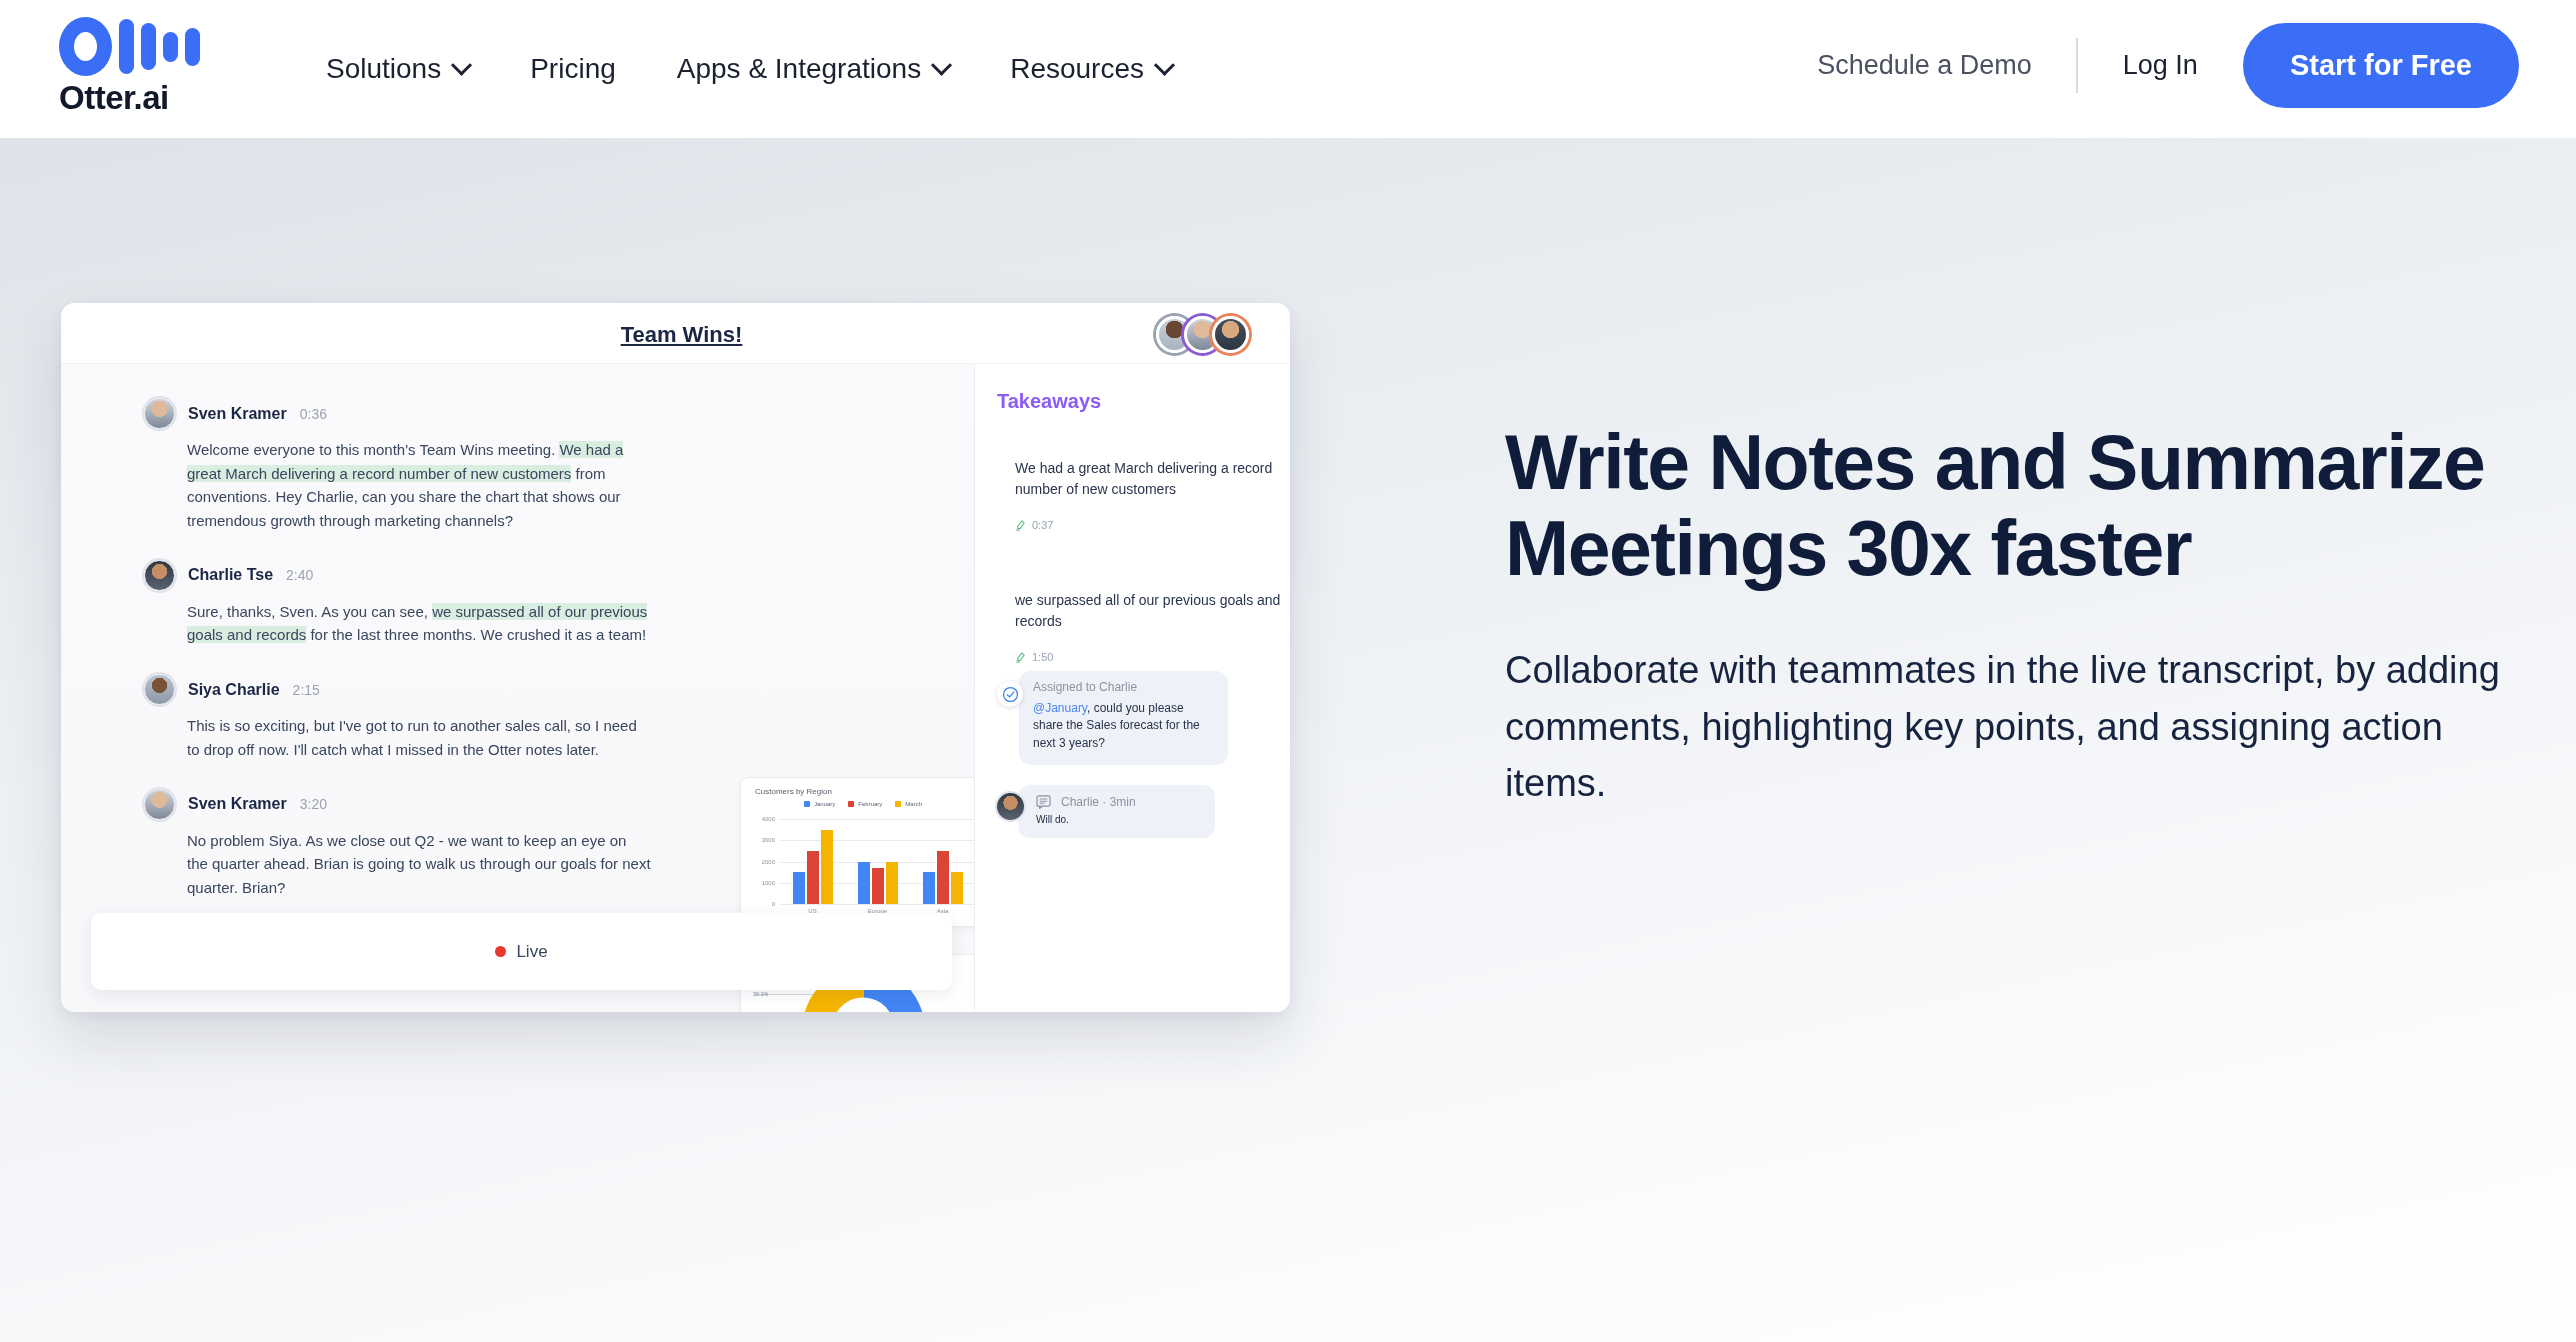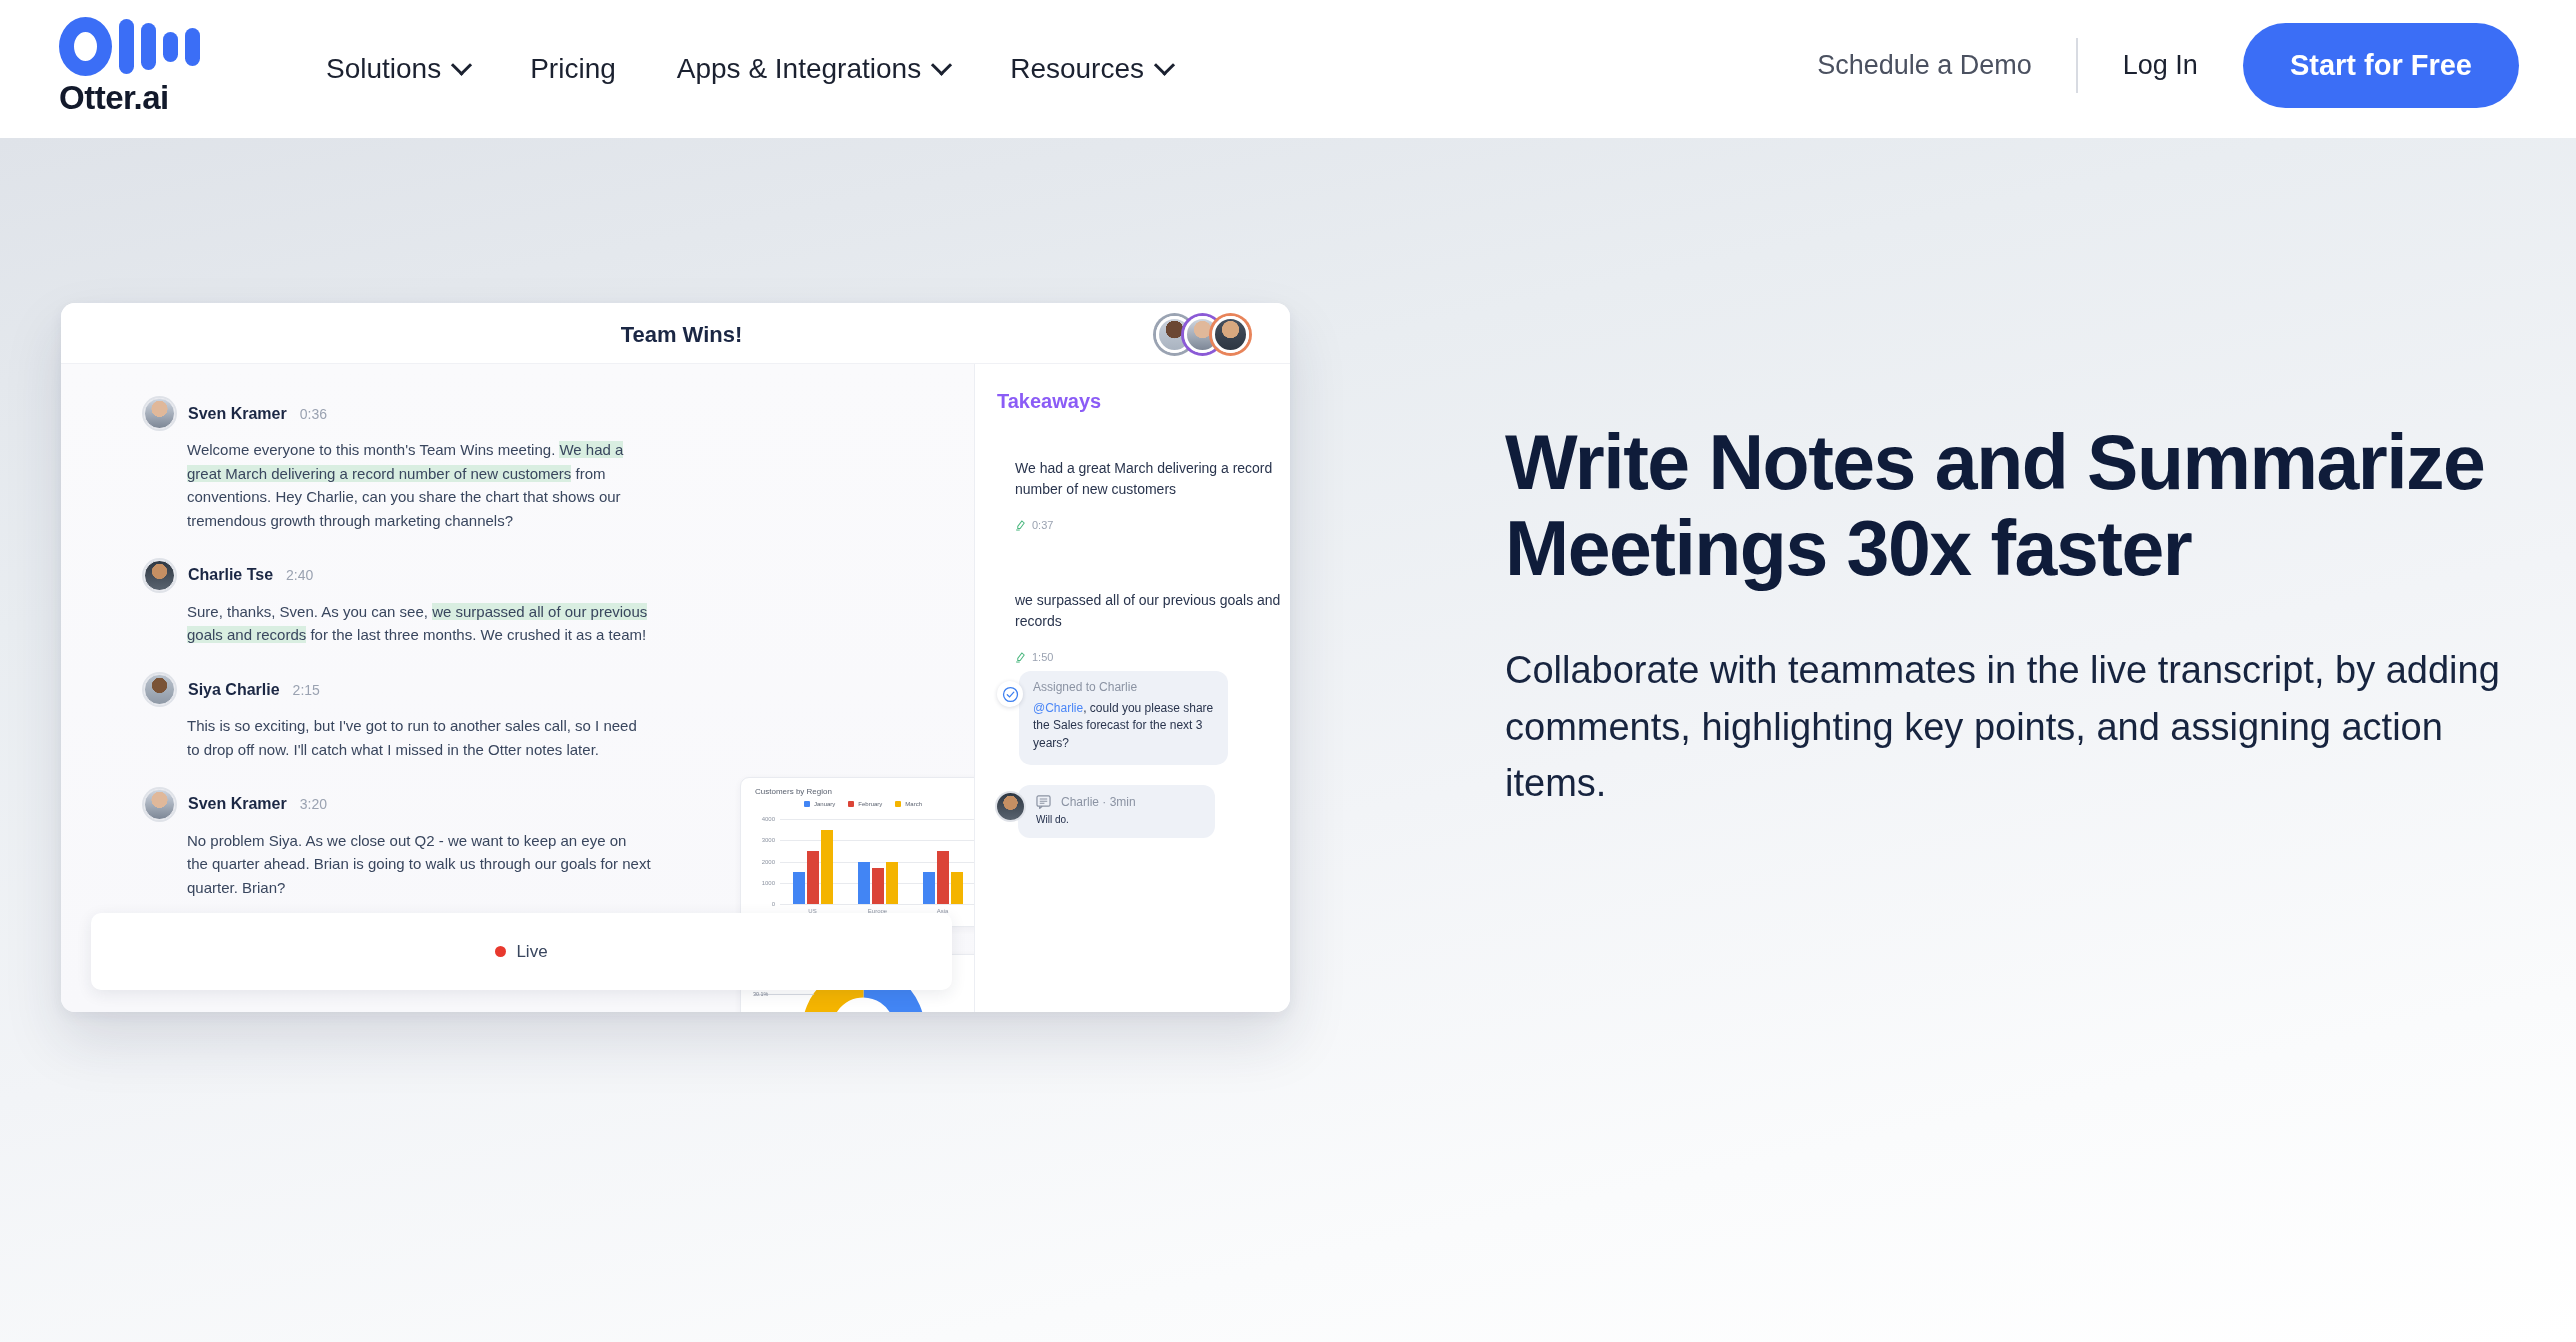--- a/index.html
+++ b/index.html
@@ -62,21 +62,21 @@
     background:#fbfbfd; border-radius:14px;
     box-shadow:0 28px 59px rgba(30,40,70,.13), 0 4px 14px rgba(30,40,70,.06);
     overflow:hidden; display:flex; flex-direction:column;
   }
   .app-top {
     height:61px; flex:0 0 61px; background:#ffffff; position:relative;
     border-bottom:1px solid #f0f1f5;
   }
   .app-title {
     position:absolute; left:12px; right:0; top:19px; text-align:center;
-    font-size:22px; font-weight:bold; color:#1b2744;
+    font-size:22px; font-weight:bold; color:#1b2744;text-decoration:underline;
   }
   .avatars { position:absolute; right:41px; top:13px; display:flex; }
   .av {
     width:37px; height:37px; border-radius:50%; margin-left:-9px;
     border:3px solid #fff; background-size:cover; position:relative;
   }
   .av-ring { box-shadow:0 0 0 3px #9aa3b2; }
   .av-ring-p { box-shadow:0 0 0 3px #8b5ad6; }
   .av-ring-o { box-shadow:0 0 0 3px #e8845a; }
 
@@ -391,21 +391,21 @@
 
       <div class="assign-row">
         <div class="check-badge">
           <svg viewBox="0 0 20 20" width="17" height="17">
             <circle cx="10" cy="10" r="8.2" fill="none" stroke="#3b7ef0" stroke-width="1.5"></circle>
             <path d="M6.2 10.2 L8.9 12.8 L13.9 7.2" fill="none" stroke="#3b7ef0" stroke-width="1.5" stroke-linecap="round"></path>
           </svg>
         </div>
         <div class="assign-card">
           <div class="assign-head">Assigned to Charlie</div>
-          <div class="assign-text"><span class="mention">@Charlie</span><span>, could you please share the Sales forecast for the next 3 years?</span></div>
+          <div class="assign-text"><span class="mention">@January</span><span>, could you please share the Sales forecast for the next 3 years?</span></div>
         </div>
       </div>
 
       <div class="reply-row">
         <div class="reply-av" style="background:radial-gradient(circle at 50% 36%, #c58f63 0 32%, transparent 33%),linear-gradient(180deg,#2e3742 0%,#59636f 100%);"></div>
         <div class="reply-card">
           <div class="reply-head">
             <svg width="15" height="14" viewBox="0 0 16 15">
               <rect x="1" y="1" width="14" height="11" rx="1.6" fill="none" stroke="#8b93a3" stroke-width="1.3"></rect>
               <path d="M4 4.3 H12 M4 6.6 H12 M4 8.9 H9" stroke="#8b93a3" stroke-width="1.1"></path>

